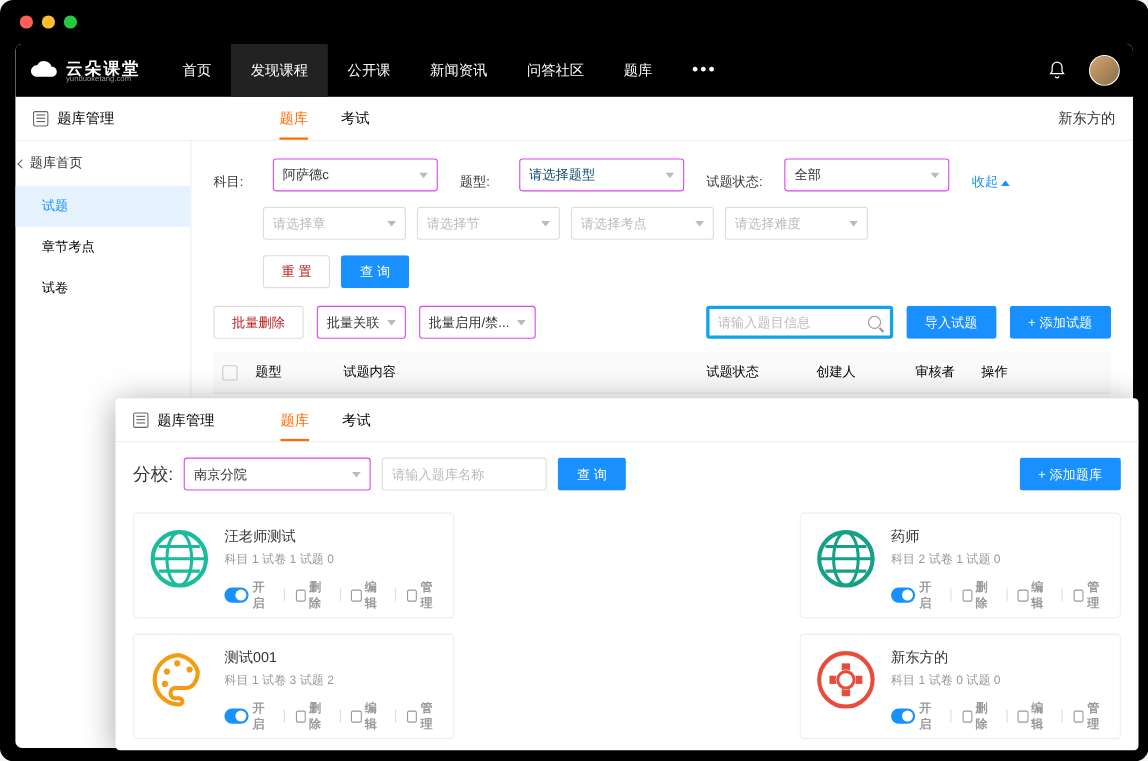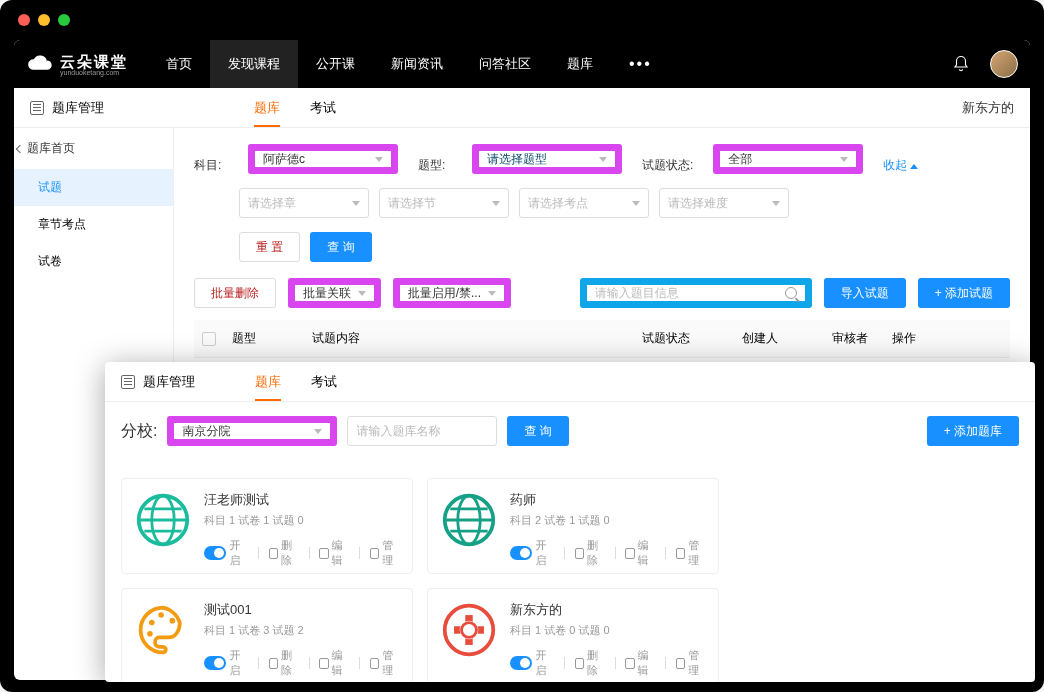--- a/index.html
+++ b/index.html
@@ -40,36 +40,36 @@
 .body1 { display: flex; height: calc(100% - 88px); }
 .sidebar { width: 160px; border-right: 1px solid #eee; }
 .side-back { padding: 12px 3px; font-size: 12px; color: #333; cursor: pointer; display: flex; align-items: center; gap: 4px; }
 .chev-l { display:inline-block; width:6px; height:6px; border-left:1.5px solid #666; border-bottom:1.5px solid #666; transform: rotate(45deg); }
 .side-item { padding: 10px 24px; font-size: 12px; cursor: pointer; }
 .side-item.active { background: #e6f3ff; color: #1890ff; }
 
 .main1 { flex: 1; padding: 16px 20px; font-size: 12px; overflow: hidden; }
 .filter-row { display: flex; align-items: flex-end; gap: 20px; margin-bottom: 14px; }
 .filter-label { color: #333; min-width: 34px; }
-.select-box { width: 150px; height: 30px; border: 7px solid #d946ef; border-radius: 3px; padding: 0 8px; display: flex; align-items: center; justify-content: space-between; font-size: 12px; color: #333; cursor: pointer; }
+.select-box { width: 150px; height: 30px; border: 1px solid #d946ef; border-radius: 3px; padding: 0 8px; display: flex; align-items: center; justify-content: space-between; font-size: 12px; color: #333; cursor: pointer; }
 .select-box.ph { color: #0c4a6e; }
 .chev-d { width: 0; height: 0; border-left: 4px solid transparent; border-right: 4px solid transparent; border-top: 5px solid #bbb; }
 .collapse-link { color: #1890ff; font-size: 12px; cursor: pointer; }
 .chev-u { display:inline-block; width:0; height:0; border-left:4px solid transparent; border-right:4px solid transparent; border-bottom:5px solid #1890ff; margin-left:3px; }
 
 .filter-row2 { display: flex; gap: 10px; margin-bottom: 14px; margin-left: 45px; }
 .sel-sm { width: 130px; height: 30px; border: 1px solid #ddd; border-radius: 3px; padding: 0 8px; display: flex; align-items: center; justify-content: space-between; font-size: 12px; color: #bbb; cursor: pointer; }
 
 .btn-row { display: flex; gap: 10px; margin-bottom: 16px; margin-left: 45px; }
 .btn { height: 30px; padding: 0 16px; border-radius: 3px; font-size: 12px; display: flex; align-items: center; cursor: pointer; border: 1px solid transparent; }
 .btn-outline { border: 1px solid #ddd; color: #b91c1c; background: #fff; }
 .btn-primary { background: #1890ff; color: #fff; }
 
 .toolbar-row { display: flex; align-items: center; gap: 12px; margin-bottom: 12px; }
-.search-box { width: 232px; height: 30px; border: 7px solid #0ea5e9; border-radius: 3px; padding: 0 8px; display: flex; align-items: center; justify-content: space-between; color: #bbb; font-size: 12px; margin-left: auto; }
+.search-box { width: 170px; height: 30px; border: 3px solid #0ea5e9; border-radius: 3px; padding: 0 8px; display: flex; align-items: center; justify-content: space-between; color: #bbb; font-size: 12px; margin-left: auto; }
 .search-icon { width: 12px; height: 12px; border: 1.5px solid #999; border-radius: 50%; position: relative; }
 .search-icon::after { content:''; position:absolute; width:5px; height:1.5px; background:#999; bottom:-2px; right:-4px; transform:rotate(45deg); }
 
 .table-head { display: flex; align-items: center; padding: 10px 8px; border-bottom: 1px solid #eee; background: #fafafa; }
 .table-row { display: flex; align-items: center; padding: 14px 8px; border-bottom: 1px solid #f0f0f0; }
 .cbx { width: 14px; height: 14px; border: 1px solid #ccc; border-radius: 2px; margin-right: 16px; cursor: pointer; }
 .col-type { width: 80px; }
 .col-content { flex: 1; }
 .col-status { width: 100px; }
 .col-creator { width: 90px; }
@@ -79,31 +79,31 @@
 .link { color: #1890ff; cursor: pointer; }
 .muted { color: #bbb; }
 .sound-icon { color: #1890ff; font-size: 14px; }
 
 
 .app2 { position: absolute; top: 362px; left: 105px; width: 930px; height: 320px; background: #fff; border-radius: 4px; box-shadow: 0 4px 30px rgba(0,0,0,0.35); overflow: hidden; }
 .app2-head { height: 40px; border-bottom: 1px solid #eee; display: flex; align-items: center; padding: 0 16px; }
 .app2-tabs { margin-left: 60px; display: flex; gap: 30px; height: 100%; }
 
 .app2-body { padding: 14px 16px; }
-.filter2 { display: flex; align-items: center; gap: 10px; margin-bottom: 32px; }
+.filter2 { display: flex; align-items: center; gap: 10px; margin-bottom: 20px; }
 .input-plain { width: 150px; height: 30px; border: 1px solid #ddd; border-radius: 3px; padding: 0 8px; font-size: 12px; color: #bbb; display: flex; align-items: center; }
 .btn-add { margin-left: auto; }
 
-.cards { display: flex; flex-wrap: wrap; gap: 14px; }
+.cards { display: flex; flex-wrap: wrap; gap: 14px; justify-content: space-between; }
 .card { width: 292px; height: 96px; border: 1px solid #eee; border-radius: 4px; padding: 12px; display: flex; gap: 12px; }
 .card-icon { width: 58px; height: 58px; flex-shrink: 0; display: flex; align-items: center; justify-content: center; }
 .card-body { flex: 1; min-width: 0; }
 .card-title { font-size: 13px; color: #333; font-weight: 500; margin-bottom: 4px; }
 .card-meta { font-size: 11px; color: #999; margin-bottom: 10px; }
-.card-actions { display: flex; align-items: center; gap: 4px; font-size: 11px; color: #999; }
+.card-actions { display: flex; align-items: center; gap: 4px; font-size: 11px; color: #999; font-weight: bold; }
 .toggle { width: 26px; height: 14px; background: #1890ff; border-radius: 7px; position: relative; cursor: pointer; }
 .toggle::after { content:''; position:absolute; width:10px; height:10px; background:#fff; border-radius:50%; top:2px; right:2px; }
 .vdiv { width: 1px; height: 12px; background: #ddd; margin: 0 6px; }
 .act-item { display: flex; align-items: center; gap: 3px; cursor: pointer; }
 .mini-icon { width: 11px; height: 11px; border: 1px solid #999; border-radius: 2px; position: relative; }
 
 .globe-green svg circle, .globe-green svg ellipse, .globe-green svg line { stroke: #1abc9c; }
 .globe-teal svg circle, .globe-teal svg ellipse, .globe-teal svg line { stroke: #16a085; }
 </style>
 </head>

